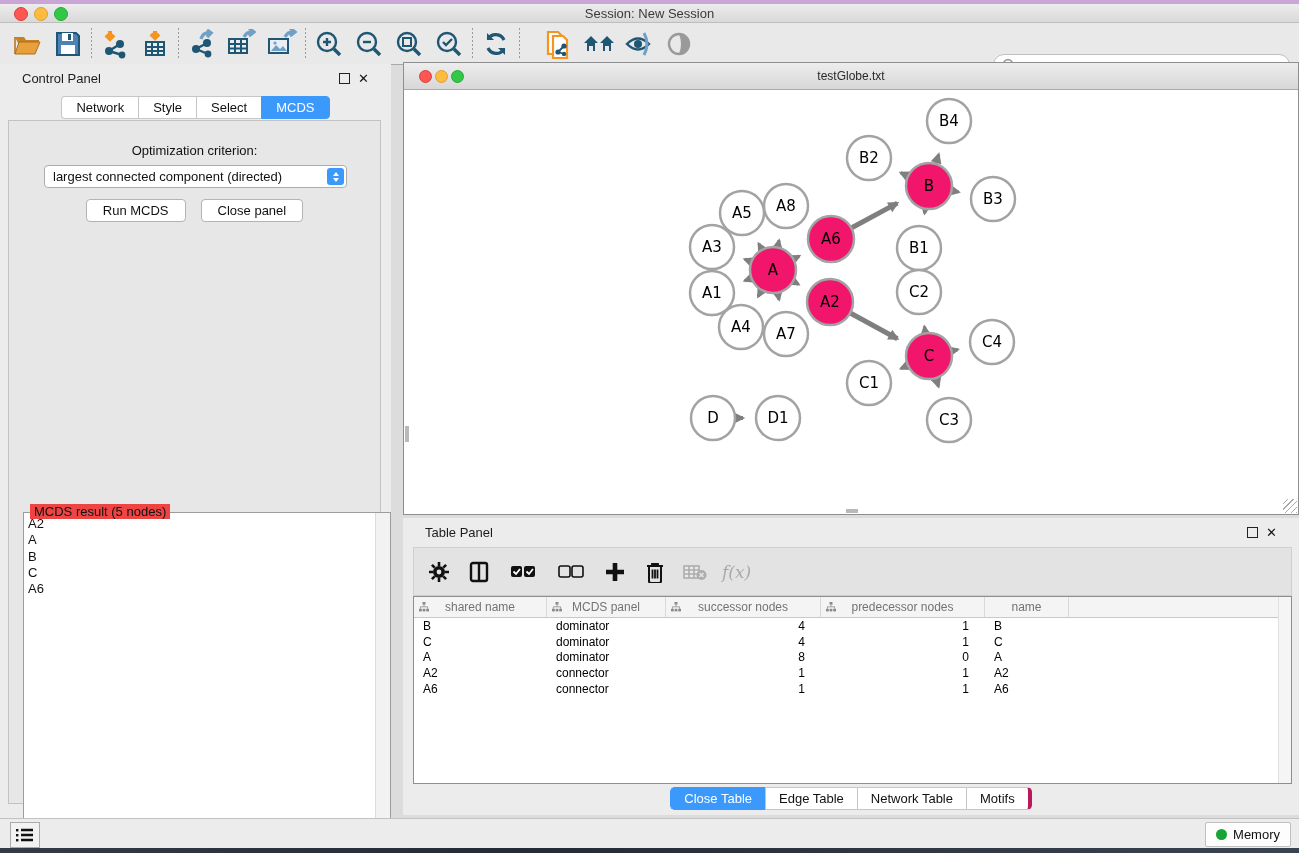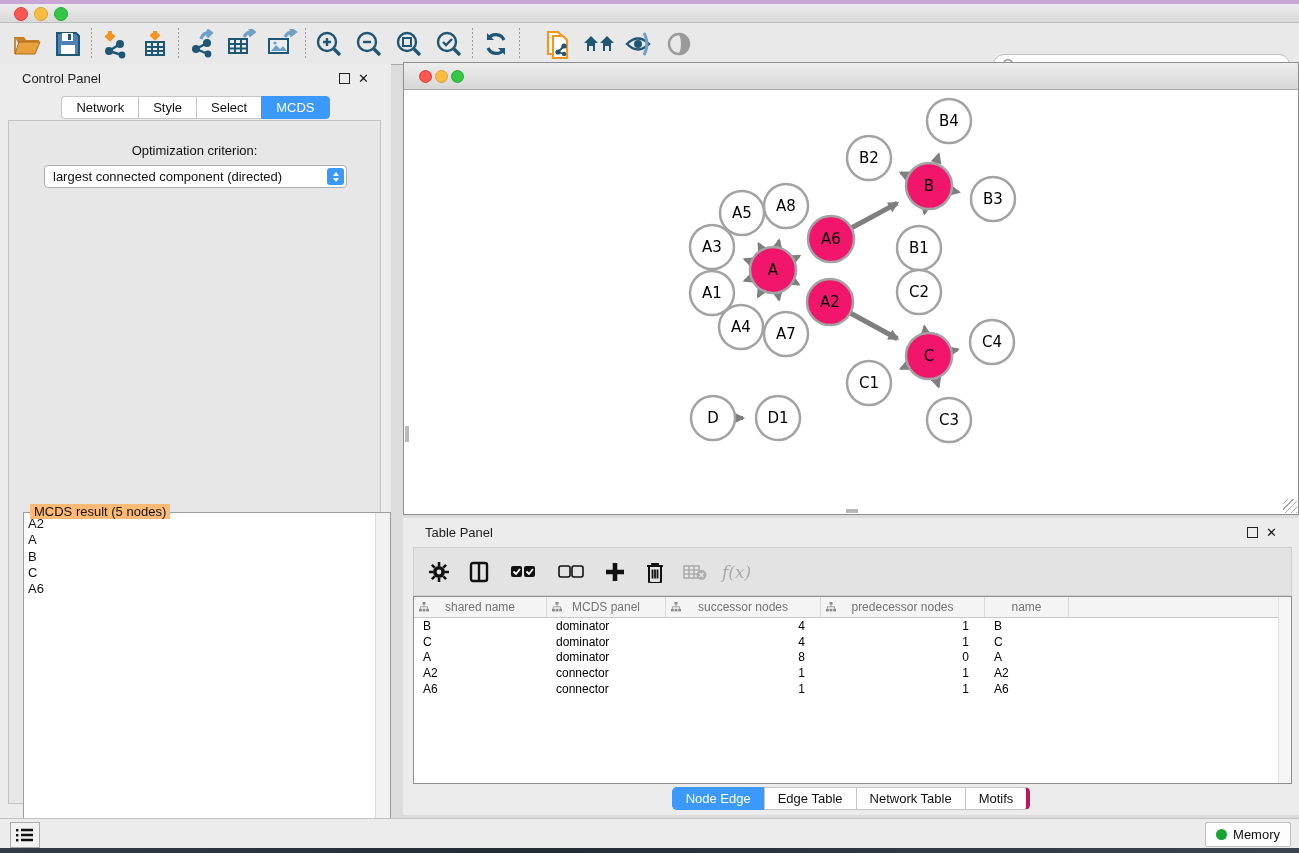--- a/index.html
+++ b/index.html
@@ -47,21 +47,21 @@
     padding-left:8px;}
   .sel-stepper{position:absolute;right:2px;top:2px;width:17px;height:17px;border-radius:3px;
     background:#3b99fc;display:flex;flex-direction:column;align-items:center;justify-content:center;gap:2px;}
   .tri-up{width:0;height:0;border-left:3.5px solid transparent;border-right:3.5px solid transparent;border-bottom:4px solid #fff;}
   .tri-down{width:0;height:0;border-left:3.5px solid transparent;border-right:3.5px solid transparent;border-top:4px solid #fff;}
   .cp-buttons{left:0;top:78px;width:100%;display:flex;justify-content:center;gap:15px;}
   .cp-btn{background:#fff;border:1px solid #b3b3b3;border-radius:4px;font-size:13px;color:#111;
     padding:3px 16px;line-height:15px;}
   .result-group{left:14px;top:391px;width:368px;height:345px;border:1px solid #9d9d9d;
     background:#fff;box-sizing:border-box;}
-  .result-legend{position:absolute;left:6px;top:-9px;background:#fdba74;padding:0 4px;
+  .result-legend{position:absolute;left:6px;top:-9px;background:#ef4444;padding:0 4px;
     font-size:13px;color:#111;}
   .result-list{position:absolute;left:0;top:3px;right:14px;bottom:0;overflow:hidden;
     font-size:13px;color:#111;}
   .result-item{padding:0 0 0 4px;line-height:16.3px;}
   .result-scroll{position:absolute;right:0;top:0;bottom:0;width:14px;background:#f2f2f2;border-left:1px solid #dcdcdc;}
   
   .net-window{left:403px;top:62px;width:896px;height:453px;background:#fff;
     border:1px solid #8e8e8e;box-sizing:border-box;}
   .net-titlebar{height:26px;background:linear-gradient(#ededed,#d7d7d7);border-bottom:1px solid #aaa;}
   .net-traffic{width:11px;height:11px;border-radius:50%;top:7px;}
@@ -104,20 +104,21 @@
   .bottom-strip{left:0;top:848px;width:1299px;height:5px;background:linear-gradient(90deg,#323b46,#232b35 40%,#3a4450);}
 </style>
 </head>
 <body>
 
 <div class="abs top-purple"></div>
 <div class="abs titlebar">
   <span class="abs traffic t-red"></span>
   <span class="abs traffic t-yellow"></span>
   <span class="abs traffic t-green"></span>
+  <div class="abs main-title">Session: New Session</div>
 </div>
 
 <div class="abs toolbar">
   <span style="width:8px"></span>
   <span class="tb-icon">
     <svg width="30" height="26" viewBox="0 0 30 26">
         <path d="M2 6 h9 l2 3 h13 v3 H5 z" fill="#c77f28"></path>
         <path d="M2 6 v17 l4 -12 h21 l-5 12 H2 z" fill="#e8a03c" stroke="#b06f1d" stroke-width="1"></path>
       </svg>
   </span>
@@ -268,39 +269,44 @@
     </div>
   <div class="abs cp-body">
     <div class="abs opt-label">Optimization criterion:</div>
     <div class="abs cp-select">
       <span>largest connected component (directed)</span>
       <span class="sel-stepper">
           <span class="tri-up"></span>
           <span class="tri-down"></span>
         </span>
     </div>
+    <div class="abs cp-buttons">
+      <button class="cp-btn">Run MCDS</button>
+      <button class="cp-btn">Close panel</button>
+    </div>
     <div class="abs result-group">
       <span class="result-legend">MCDS result (5 nodes)</span>
       <div class="result-list">
           <div class="result-item">A2</div>
           <div class="result-item">A</div>
           <div class="result-item">B</div>
           <div class="result-item">C</div>
           <div class="result-item">A6</div>
         </div>
       <div class="result-scroll"></div>
     </div>
   </div>
 </div>
 
 <div class="abs net-window">
   <div class="net-titlebar">
     <span class="abs net-traffic t-red" style="left:15px"></span>
     <span class="abs net-traffic t-yellow" style="left:31px"></span>
     <span class="abs net-traffic t-green" style="left:47px"></span>
+    <div class="abs net-title">testGlobe.txt</div>
   </div>
   <div class="net-canvas">
     <svg id="graph-svg" width="892" height="424" viewBox="0 0 892 424">
       <defs>
         <marker id="arrow" viewBox="0 0 10 10" refX="8" refY="5" markerWidth="13" markerHeight="11" orient="auto" markerUnits="userSpaceOnUse">
           <path d="M0,0 L10,5 L0,10 z" fill="#7f7f7f"></path>
         </marker>
       </defs>
       <g id="graph-edges">
           <line x1="357.96678911489033" y1="161.55183804995966" x2="353.72201814184945" y2="153.7469365834006" stroke="#7f7f7f" stroke-width="3.2" marker-end="url(#arrow)"></line>
@@ -522,21 +528,21 @@
           <div class="td left" style="width: 133px;">A6</div>
           <div class="td left" style="width: 119px;">connector</div>
           <div class="td num" style="width: 155px;">1</div>
           <div class="td num" style="width: 164px;">1</div>
           <div class="td left" style="width: 84px;">A6</div>
         </div>
       </div>
     <div class="tbl-scroll"></div>
   </div>
   <div class="tp-tabs">
-      <span class="tp-tab active">Node Edge</span>
+      <span class="tp-tab active">Close Table</span>
       <span class="tp-tab">Edge Table</span>
       <span class="tp-tab">Network Table</span>
       <span class="tp-tab">Motifs</span>
     </div>
 </div>
 
 <div class="abs statusbar">
   <div class="abs status-left-btn">
     <svg width="18" height="16" viewBox="0 0 18 16">
         <g stroke="#111" stroke-width="2.4">

